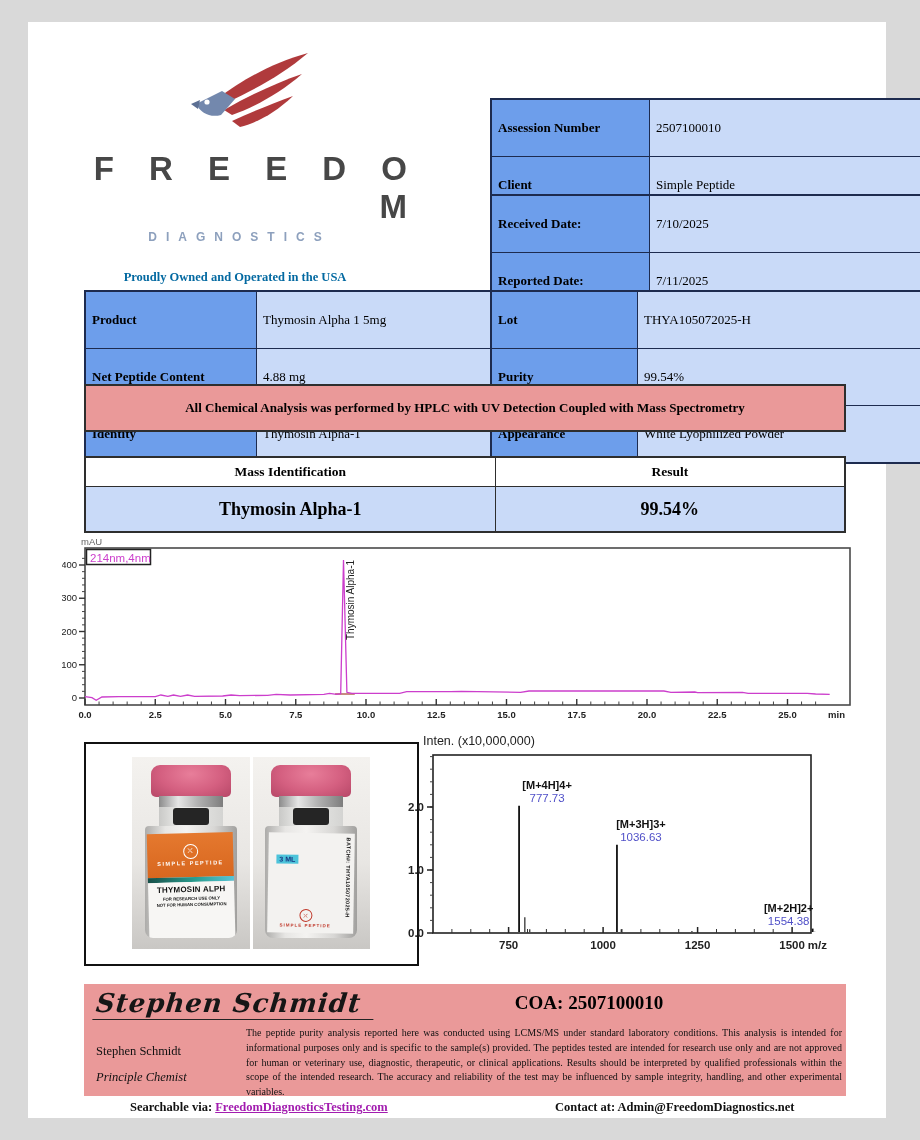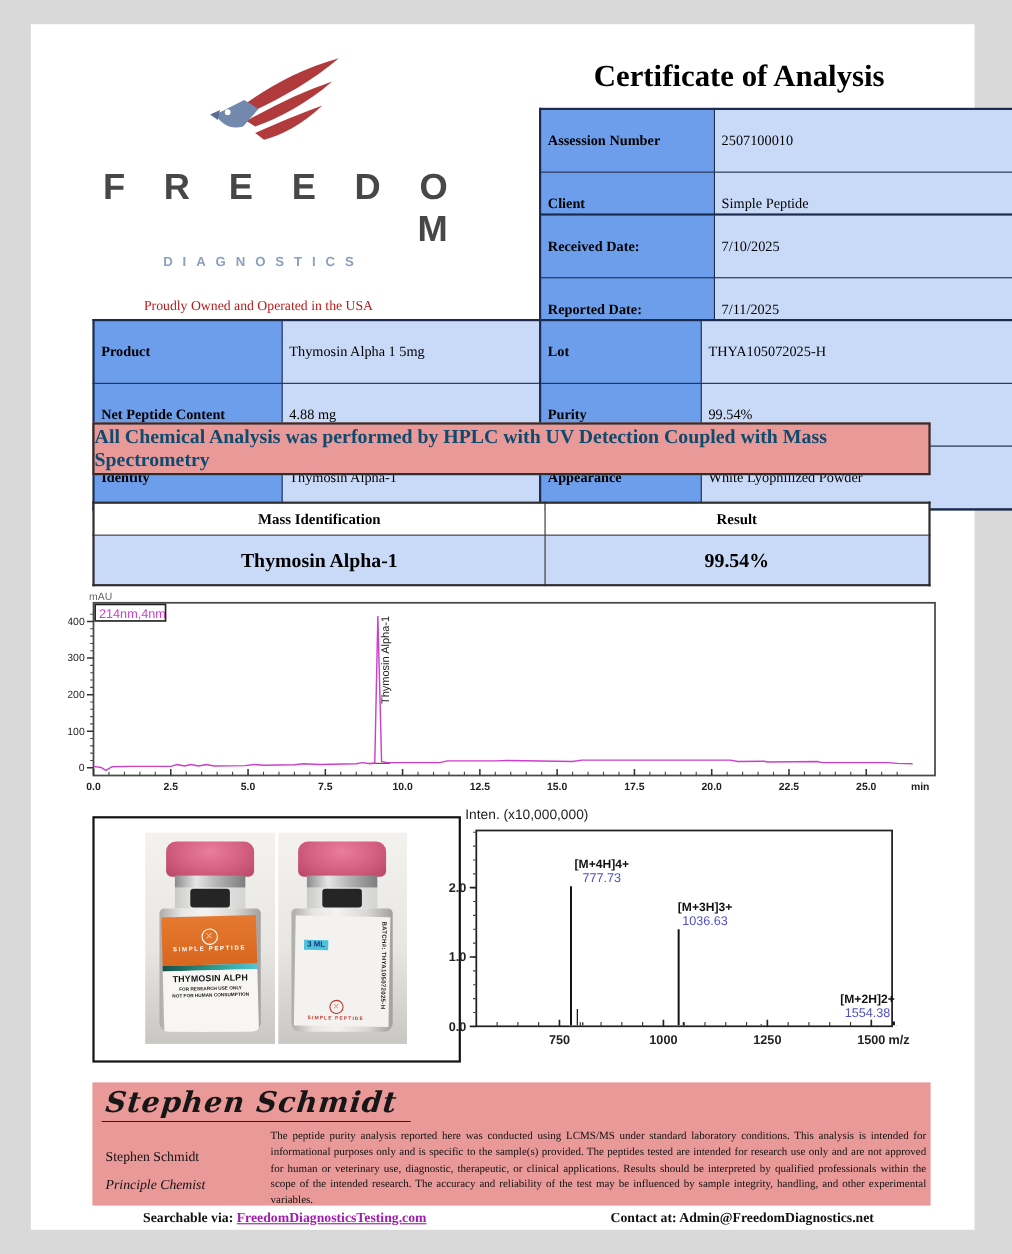--- a/index.html
+++ b/index.html
@@ -4,38 +4,38 @@
 <style>
   html,body{margin:0;padding:0;}
   body{width:920px;height:1140px;background:#d9d9d9;font-family:"Liberation Serif",serif;position:relative;overflow:hidden;}
   .sheet{position:absolute;left:28px;top:22px;width:858px;height:1096px;background:#ffffff;}
   .abs{position:absolute;}
 
   
   .logo-block{position:absolute;left:22px;top:30px;width:370px;text-align:center;}
   .logo-word{font-family:"Liberation Sans",sans-serif;font-weight:700;font-size:33px;letter-spacing:13px;color:#474747;margin-top:2px;text-indent:13px;text-align:right;}
   .logo-sub{font-family:"Liberation Sans",sans-serif;font-weight:700;font-size:12px;letter-spacing:9px;color:#8da0bd;margin-top:4px;text-indent:9px;}
-  .tagline{font-weight:400;font-size:12.5px;color:#b91c1c;margin-top:26px;}
+  .tagline{font-weight:700;font-size:12.5px;color:#0369a1;margin-top:26px;}
   .searchline{font-weight:700;font-size:12px;color:#111;text-align:left;padding-left:38px;margin-top:12px;}
   a.link{color:#a21caf;text-decoration:underline;cursor:pointer;}
 
   .doc-title{position:absolute;left:468px;top:32px;width:352px;text-align:center;font-weight:700;font-size:28px;color:#000;}
 
   
   table.kv{border-collapse:collapse;width:100%;table-layout:fixed;}
   table.kv td{border:1.5px solid #1d2b4f;font-size:13px;padding:18px 6px;height:20px;}
   table.kv{border:2px solid #1d2b4f;}
   td.k{background:#6d9eeb;font-weight:700;}
   td.v{background:#c9daf8;}
   .tbl-info{left:462px;top:76px;width:356px;}
   .tbl-dates{left:462px;top:172px;width:356px;}
   .tbl-product{left:56px;top:268px;width:330px;}
   .tbl-lot{left:462px;top:268px;width:356px;}
 
-  .banner{left:56px;top:362px;width:758px;height:44px;background:#ea9999;border:2px solid #2e2e2e;display:flex;align-items:center;justify-content:center;text-align:left;font-weight:700;font-size:18px;color:#0c4a6e;}
+  .banner{left:56px;top:362px;width:758px;height:44px;background:#ea9999;border:2px solid #2e2e2e;display:flex;align-items:center;justify-content:center;text-align:right;font-weight:700;font-size:13px;color:#000000;}
 
   table.mass{border-collapse:collapse;border:2px solid #2e2e2e;width:762px;table-layout:fixed;}
   table.mass th{border:1.5px solid #2e2e2e;background:#fff;font-size:13.5px;font-weight:700;height:26px;}
   table.mass td{border:1.5px solid #2e2e2e;background:#c9daf8;font-size:18px;font-weight:700;text-align:center;height:42px;}
   .tbl-mass{left:56px;top:434px;}
 
   .chart-wrap{left:34px;top:513px;width:794px;height:198px;}
   .ms-wrap{left:377px;top:711px;width:426px;height:232px;}
 
   
@@ -93,21 +93,20 @@
     </svg>
     <div class="logo-word">F R E E D O M</div>
     <div class="logo-sub">DIAGNOSTICS</div>
     <div class="tagline">Proudly Owned and Operated in the USA</div>
     <div class="searchline">
       <span>Searchable via:</span>
       <a class="link">FreedomDiagnosticsTesting.com</a>
     </div>
   </div>
 
-  <div class="doc-title">Certificate of Analysis</div>
 
   <table class="kv abs tbl-info">
     <tbody>
         <tr>
           <td class="k" style="width:145px">Assession Number</td>
           <td class="v">2507100010</td>
         </tr>
     <tr>
           <td class="k">Client</td>
           <td class="v">Simple Peptide</td>
@@ -394,20 +393,21 @@
         <text x="235.94614000000004" y="94.80000000000001" text-anchor="middle" font-size="11" font-weight="700" fill="#111">[M+3H]3+</text>
         <text x="235.94614000000004" y="107.80000000000001" text-anchor="middle" font-size="11.5" fill="#5050c8">1036.63</text>
         <line x1="407.65564" y1="199" x2="407.65564" y2="195.59" stroke="#111" stroke-width="1.8"></line>
         <text x="383.65564" y="178.59" text-anchor="middle" font-size="11" font-weight="700" fill="#111">[M+2H]2+</text>
         <text x="383.65564" y="191.59" text-anchor="middle" font-size="11.5" fill="#5050c8">1554.38</text>
       </svg>
   </div>
 
   <div class="pink abs">
     <div class="sig">Stephen Schmidt</div>
+    <div class="coa">COA: 2507100010</div>
     <div class="sigName">Stephen Schmidt</div>
     <div class="sigRole">Principle Chemist</div>
     <div class="disclaimer">The peptide purity analysis reported here was conducted using LCMS/MS under standard laboratory conditions. This analysis is intended for informational purposes only and is specific to the sample(s) provided. The peptides tested are intended for research use only and are not approved for human or veterinary use, diagnostic, therapeutic, or clinical applications. Results should be interpreted by qualified professionals within the scope of the intended research. The accuracy and reliability of the test may be influenced by sample integrity, handling, and other experimental variables.</div>
   </div>
 
   <div class="footer-line abs">
     <span class="footer-search">
       <span>Searchable via:</span>
       <a class="link">FreedomDiagnosticsTesting.com</a>
     </span>

